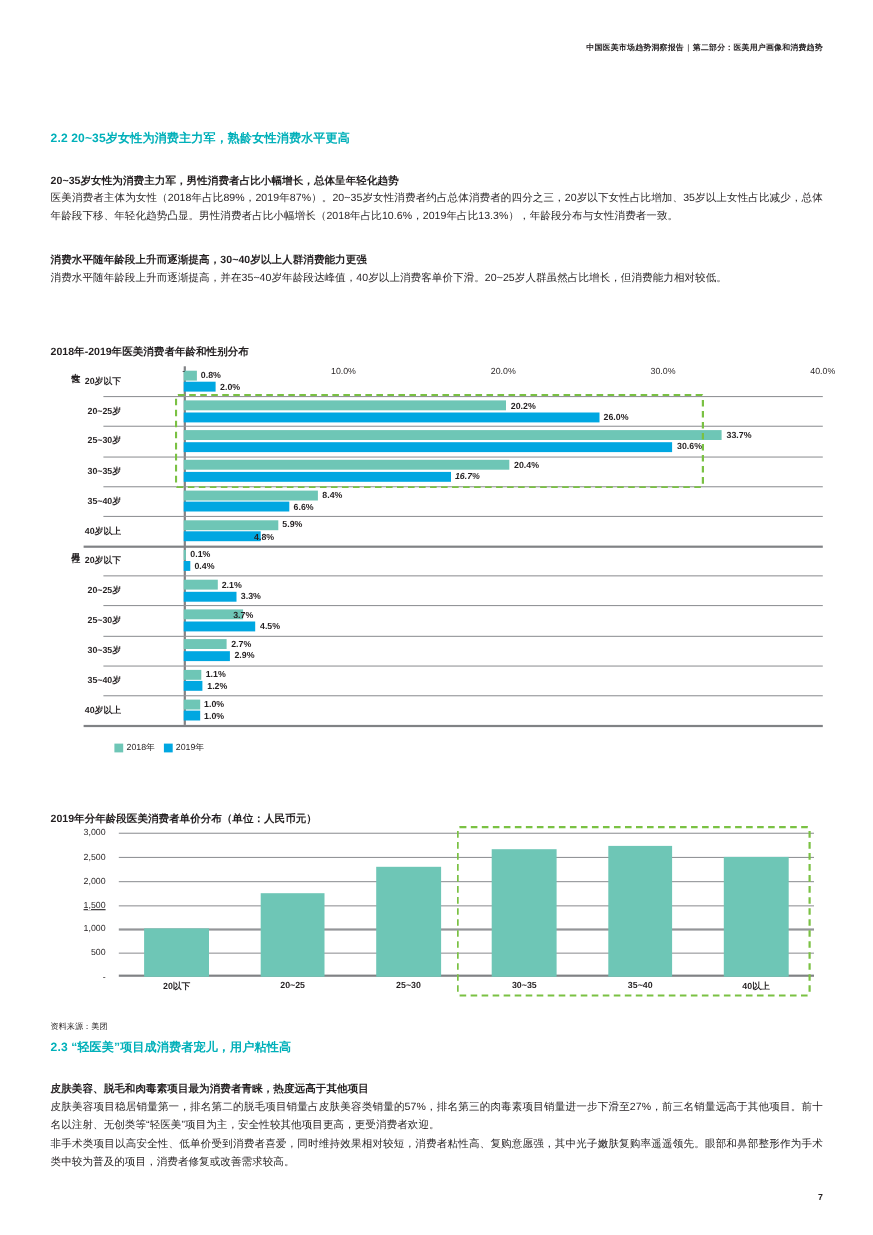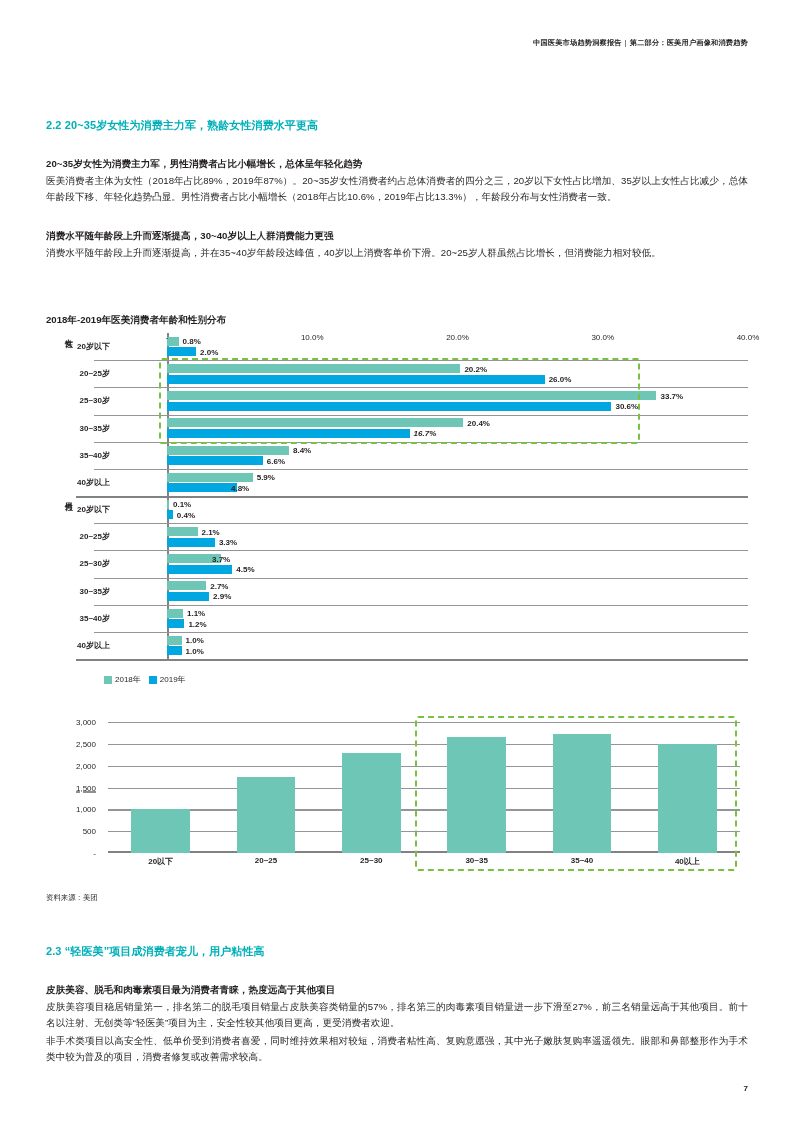--- a/index.html
+++ b/index.html
@@ -228,20 +228,21 @@
           </span>
           <span class="item">
             <span class="sw" style="background: rgb(0, 167, 225);"></span>
             <span>2019年</span>
           </span>
         </div>
       </div>
   </div>
 
   <div style="position:absolute; left:46px; top:722px; width:702px;">
+    <div class="chart-title">2019年分年龄段医美消费者单价分布（单位：人民币元）</div>
     <div id="chart2">
         <div class="c2-ylabels">
           <div class="c2-ylab" style="top: 131px;">-</div>
           <div class="c2-ylab" style="top: 109.167px;">500</div>
           <div class="c2-ylab" style="top: 87.3333px;">1,000</div>
           <div class="c2-ylab" style="top: 65.5px; text-decoration: underline;">1,500</div>
           <div class="c2-ylab" style="top: 43.6667px;">2,000</div>
           <div class="c2-ylab" style="top: 21.8333px;">2,500</div>
           <div class="c2-ylab" style="top: 0px;">3,000</div>
         </div>

